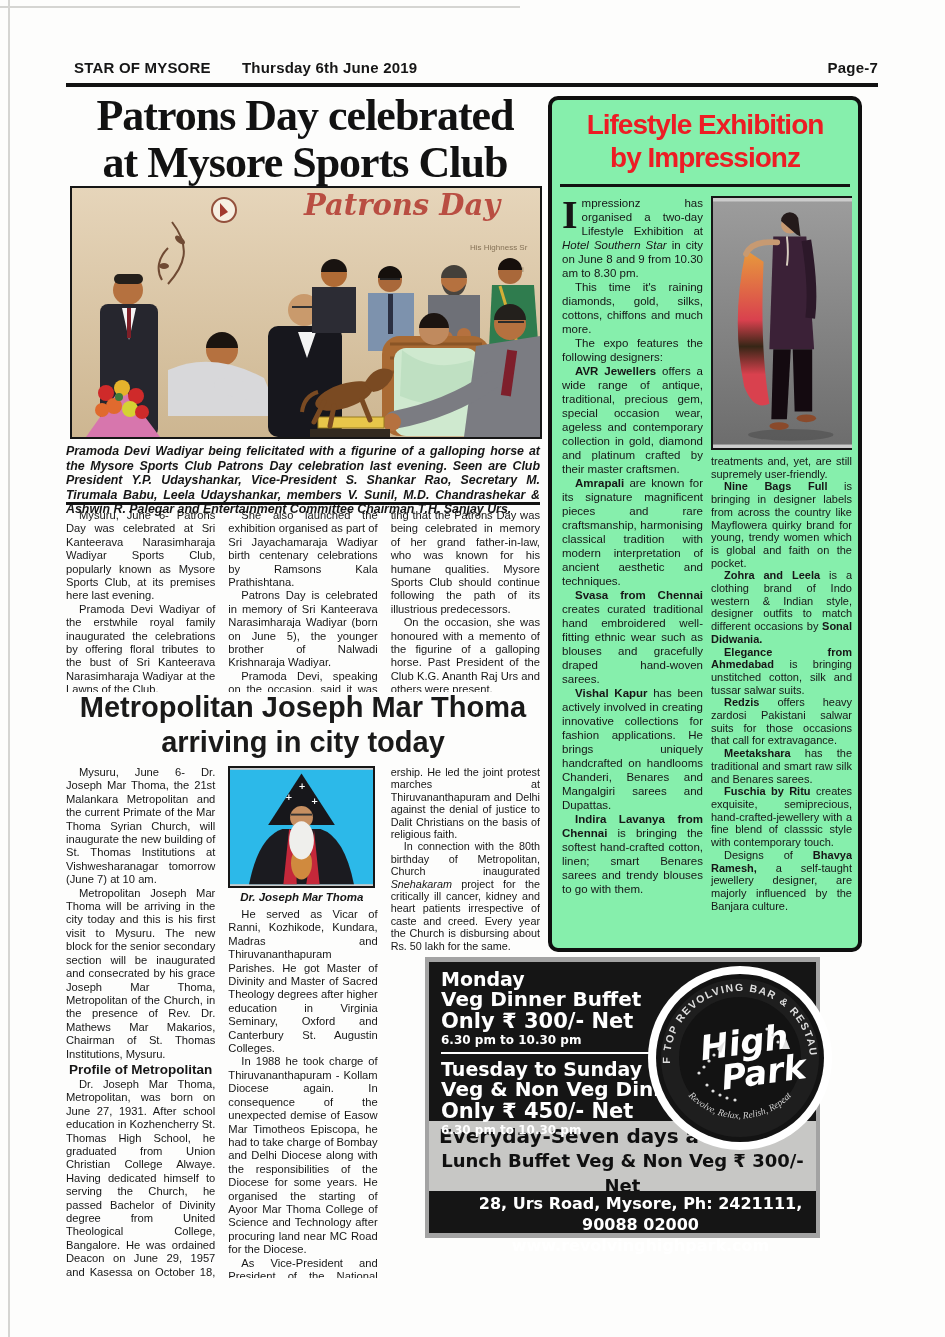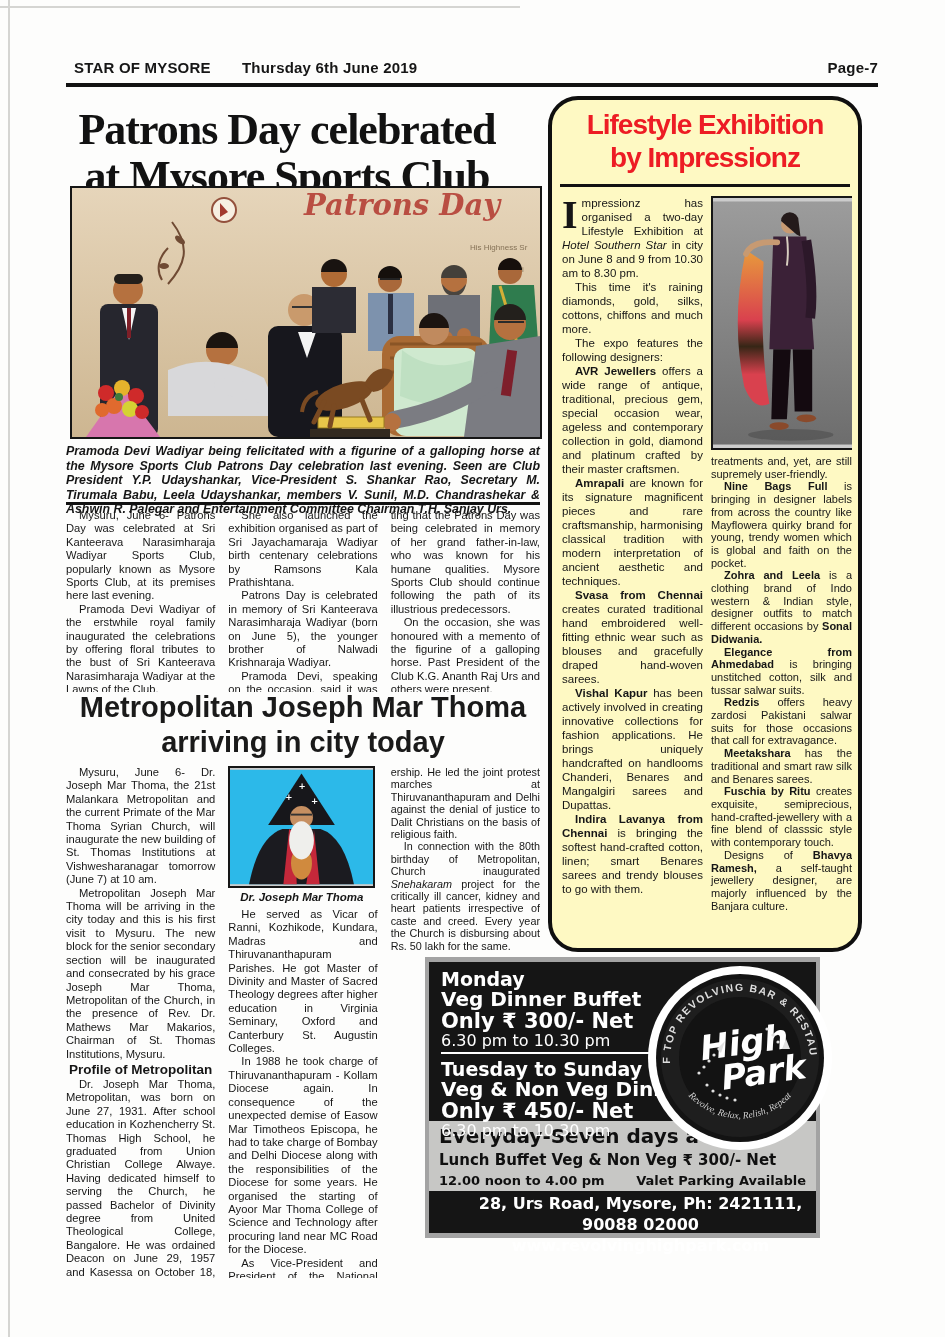--- a/index.html
+++ b/index.html
@@ -27,50 +27,50 @@
   .metro3 .para{font-size:10.8px;line-height:12.4px;}
   .subhead{margin:1px 0;font-weight:bold;font-size:13.5px;text-align:center;}
   .dropcap{float:left;font-family:"Liberation Serif",serif;font-weight:bold;font-size:40px;
         line-height:34px;padding:2px 4px 0 0;}
   
   #patrons-caption{font-weight:bold;font-style:italic;font-size:12.4px;line-height:14.6px;text-align:justify;}
   .figcap{font-weight:bold;font-style:italic;font-size:11.5px;text-align:center;line-height:15px;}
   
   .frame{border:2px solid #161616;background:#ccc;display:block;}
   
-  #lifestyle-box{border:4px solid #0f0f0f;border-radius:30px;background:#fef9c3;}
+  #lifestyle-box{border:4px solid #0f0f0f;border-radius:10px;background:#86efac;}
   
   #ad{font-family:"DejaVu Sans",sans-serif;background:#a3a3a3;}
   .ad-black{background:#151515;color:#fff;}
   .ad-gray{background:#c7c7c5;color:#101010;}
   .ad-day{font-weight:bold;font-size:19px;line-height:22px;}
   .ad-item{font-weight:bold;font-size:20px;line-height:19px;}
   .ad-price{font-weight:bold;font-size:21px;line-height:24px;}
-  .ad-time{font-weight:normal;font-size:16px;line-height:15px;}
+  .ad-time{font-weight:bold;font-size:12px;line-height:15px;}
   .ad-div{height:2px;background:#fff;width:248px;margin:4px 0;}
   .ad-ev1{font-weight:bold;font-size:20px;line-height:23px;}
-  .ad-ev2{font-weight:bold;font-size:15px;line-height:25px;}
+  .ad-ev2{font-weight:bold;font-size:18px;line-height:25px;text-align:center;}
   .ad-small{font-weight:bold;font-size:13px;line-height:16px;}
   .ad-addr{font-weight:bold;font-size:16px;line-height:21px;text-align:center;padding-left:36px;}
   .scanline{background:#d5d5d2;}
 </style>
 </head>
 <body>
 
 <div id="page">
 
   <div class="abs scanline" style="left:8px;top:0;width:2px;height:1337px;"></div>
   <div class="abs scanline" style="left:0;top:6px;width:520px;height:2px;"></div>
 
   <div class="abs hdr" style="left:74px;top:59px;">STAR OF MYSORE</div>
   <div class="abs hdr" style="left:242px;top:59px;">Thursday 6th June 2019</div>
   <div class="abs hdr" style="left:790px;top:59px;width:88px;text-align:right;">Page-7</div>
   <div class="abs rule" style="left:66px;top:83px;width:812px;height:4px;"></div>
 
-  <div class="abs" id="patrons-headline" style="left:46px;top:92px;width:482px;margin-top:14px;">
+  <div class="abs" id="patrons-headline" style="left:64px;top:92px;width:482px;">
     <div>Patrons Day celebrated</div>
     <div>at Mysore Sports Club</div>
   </div>
 
   <div class="abs frame" style="left:70px;top:186px;width:468px;height:249px;">
     <svg width="468" height="249" viewBox="0 0 468 249" xmlns="http://www.w3.org/2000/svg">
       <defs>
         <linearGradient id="wall" x1="0" y1="0" x2="0" y2="1">
           <stop offset="0" stop-color="#e6d5ba"></stop>
             <stop offset="1" stop-color="#cdb691"></stop>

